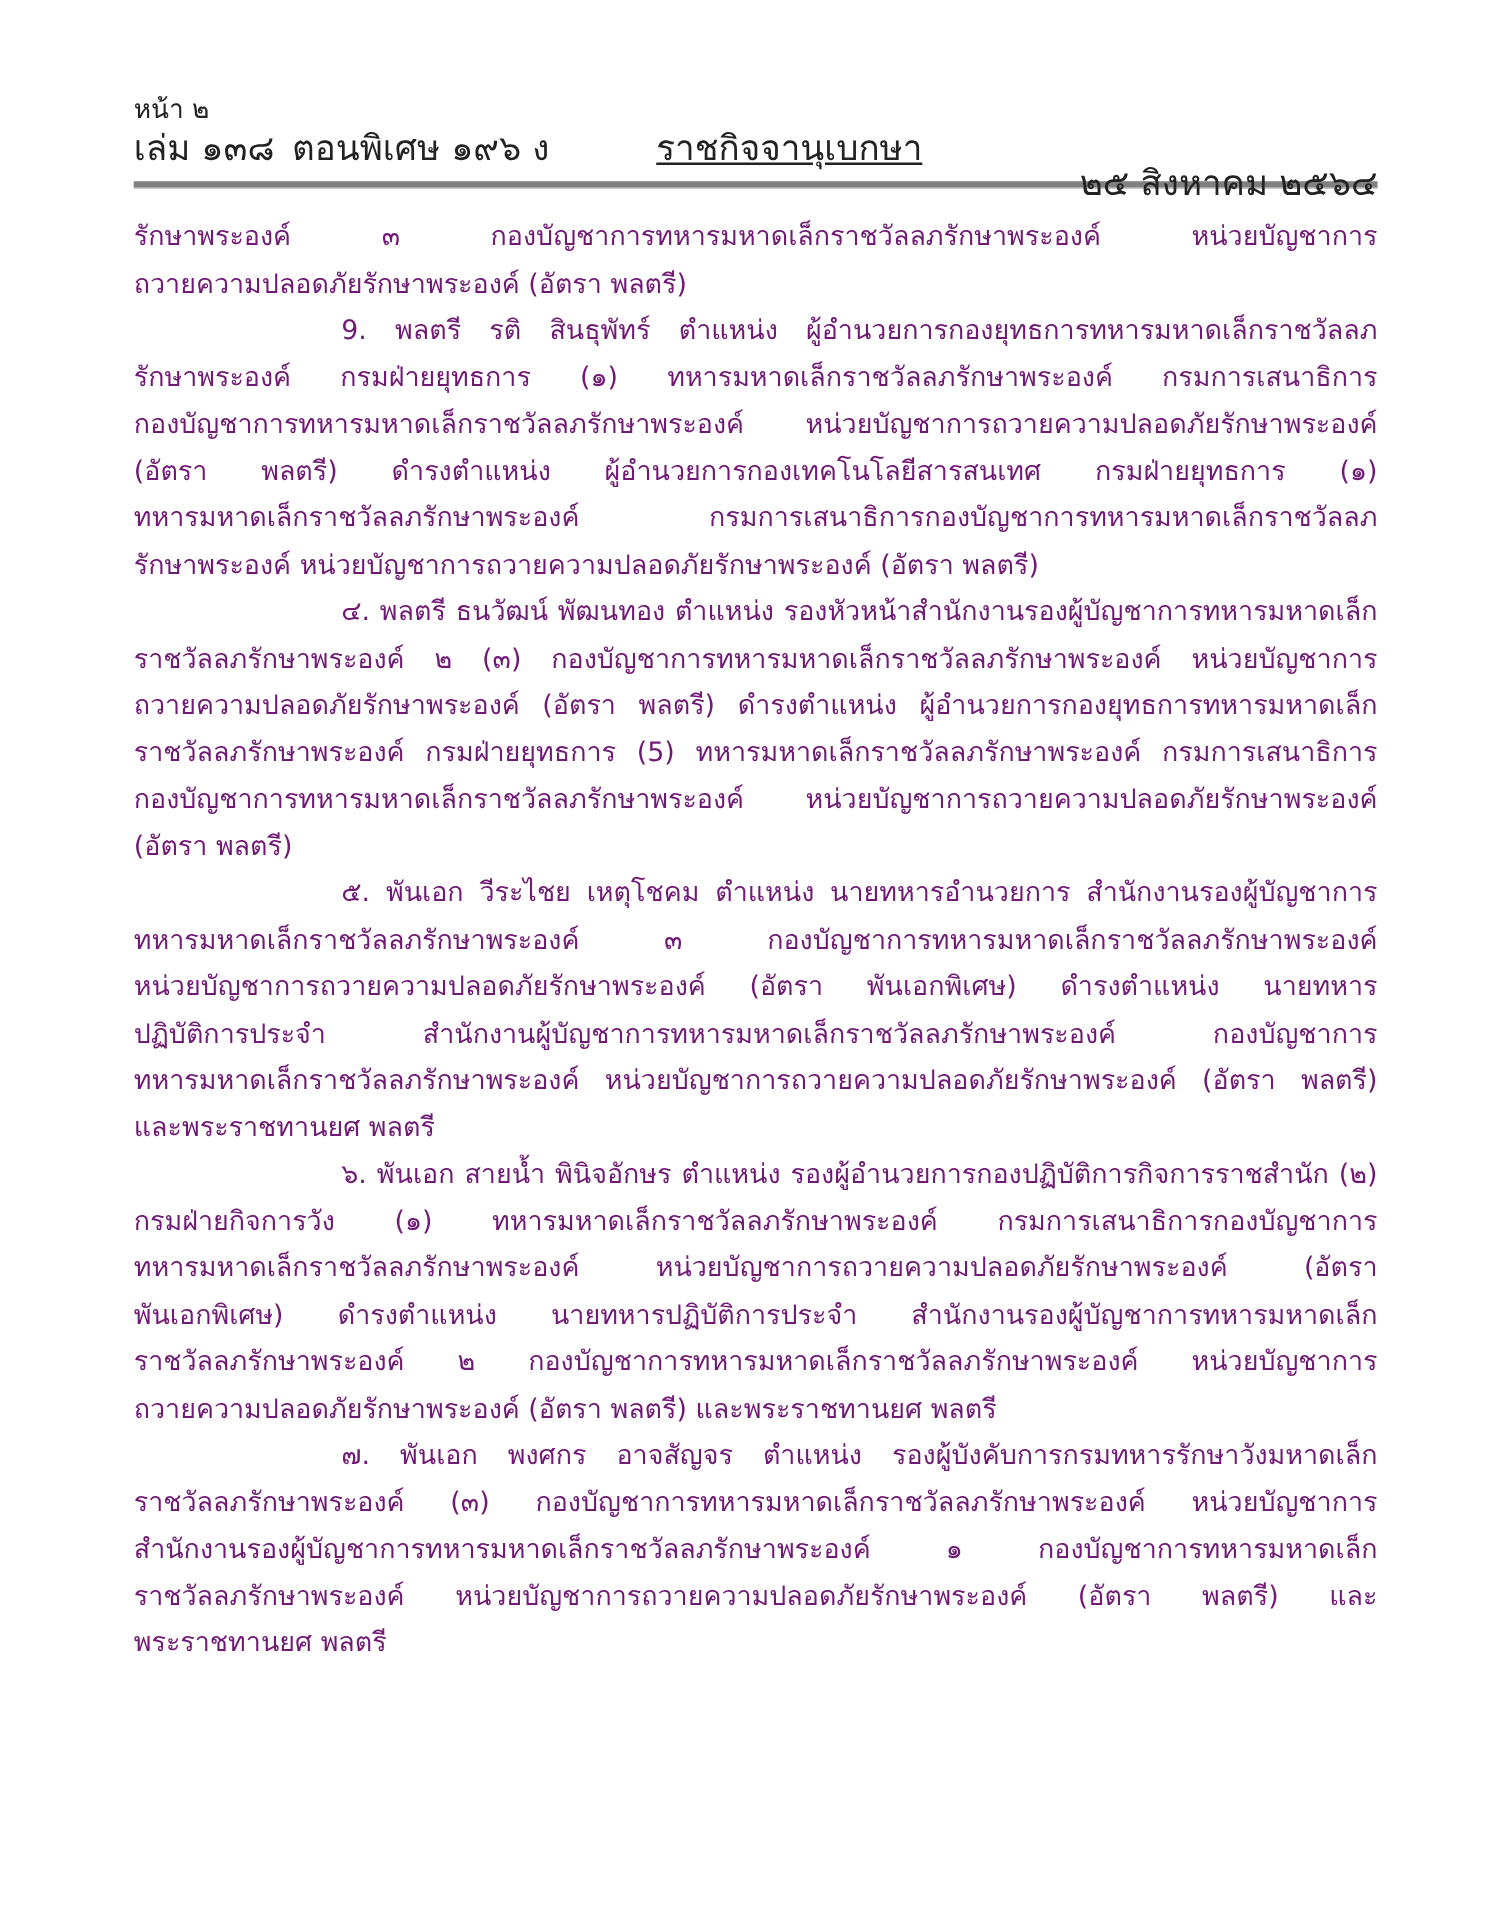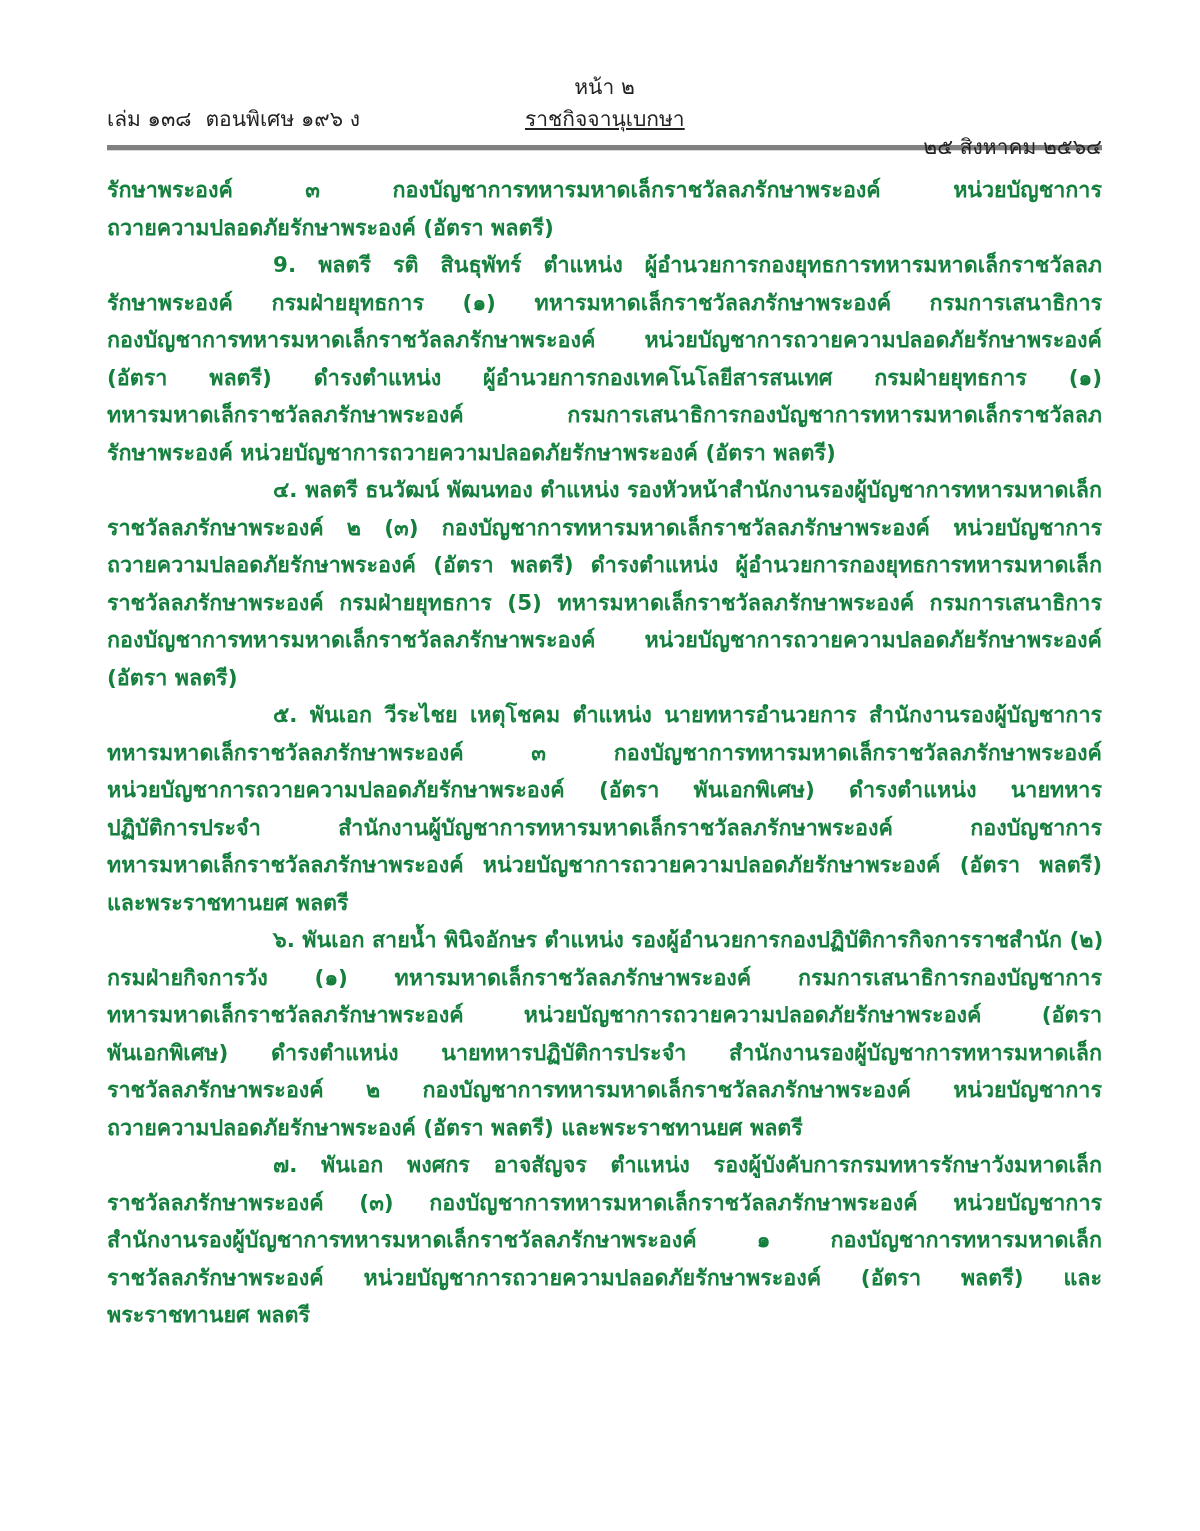--- a/index.html
+++ b/index.html
@@ -15,51 +15,50 @@
     font-family: "DejaVu Sans", "Liberation Sans", sans-serif;
     color: #1a1a1a;
   }
   .page {
     position: absolute;
     left: 107px;
     top: 72px;
     width: 995px;
   }
   .page-number {
-    text-align: center;
+    text-align: left;
     font-size: 21px;
     line-height: 30px;
     height: 30px;
     color: #222;
   }
   .header-row {
     position: relative;
     height: 34px;
-    font-size: 21px;
+    font-size: 28px;
     line-height: 34px;
     color: #222;
   }
   .header-row .left { position: absolute; left: 0; top: 0; white-space: nowrap; }
   .header-row .center { position: absolute; left: 418px; top: 0; white-space: nowrap; text-decoration: underline; }
   .header-row .right { position: absolute; right: 0; top: 0; white-space: nowrap; margin-top: 28px; }
   .header-row .gap { display: inline-block; width: 14px; }
   .rule {
     margin-top: 9px;
     height: 5px;
     background: #808080;
     border-bottom: 1px solid #d8d8d8;
   }
   .body-text {
     margin-top: 20px;
     font-size: 21.5px;
     line-height: 37.5px;
     text-align: justify;
     text-align-last: left;
-    color: #15803d;
-    font-weight: bold;
+    color: #701a75;
   }
   .para {
     margin: 0;
     padding: 0;
   }
   .line {
     display: block;
     white-space: nowrap;
     overflow: hidden;
     text-align: justify;

